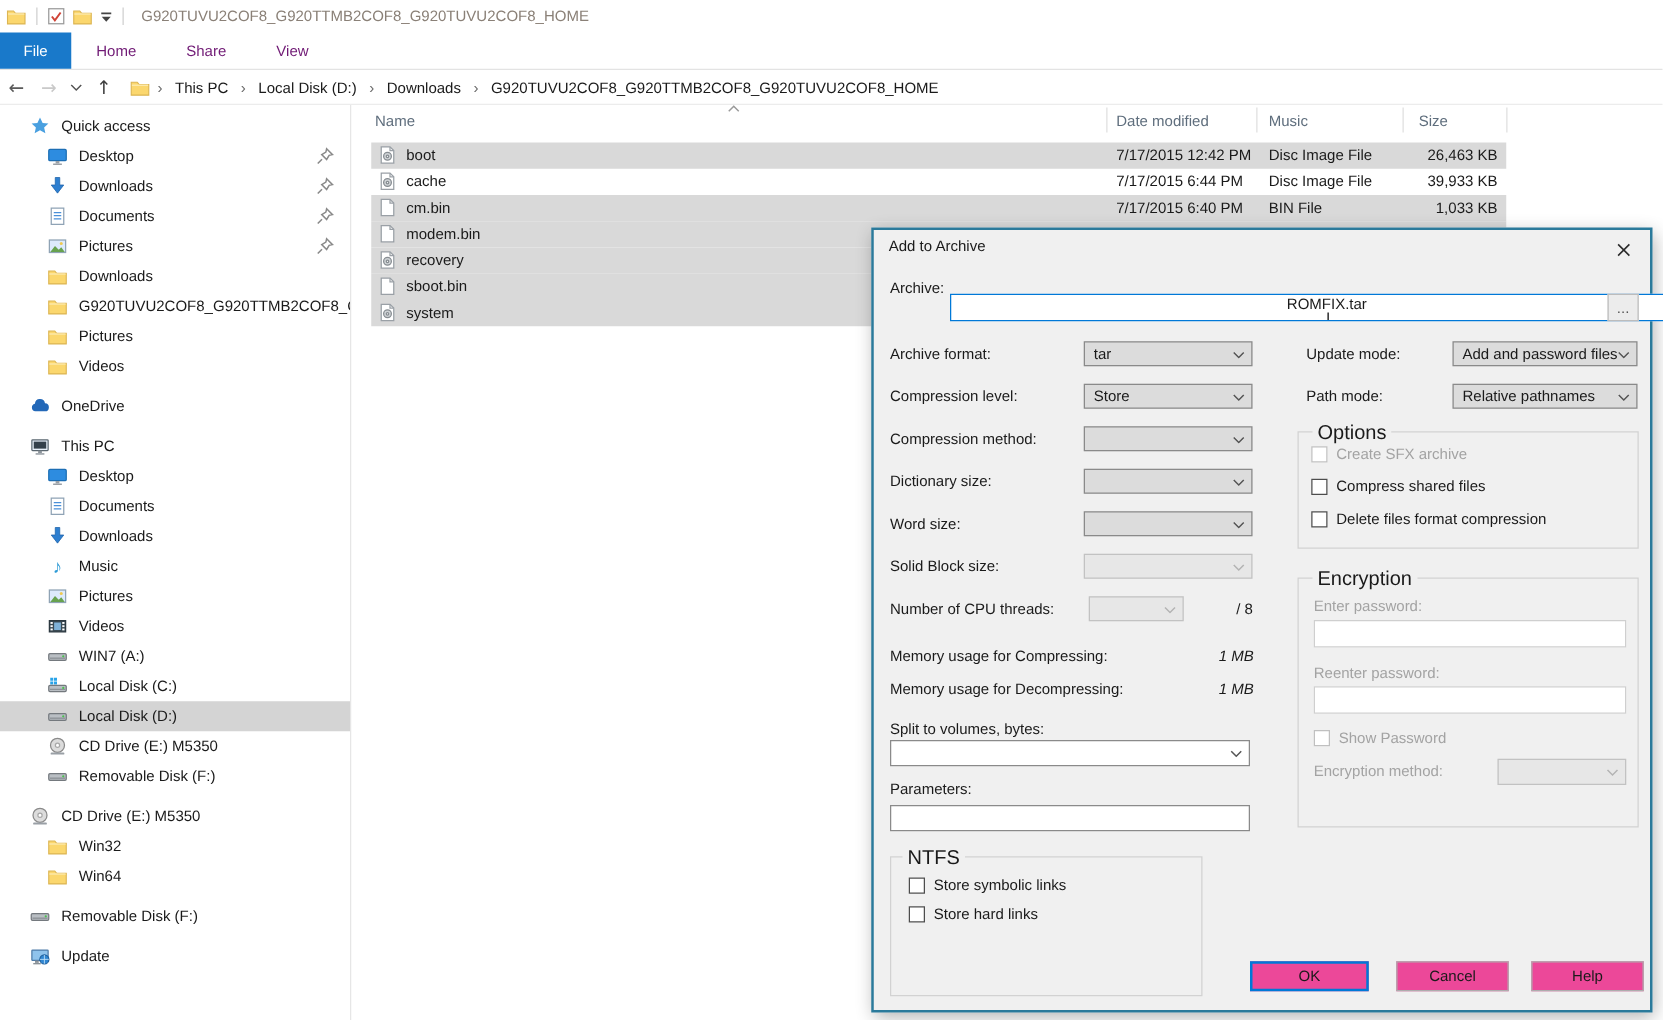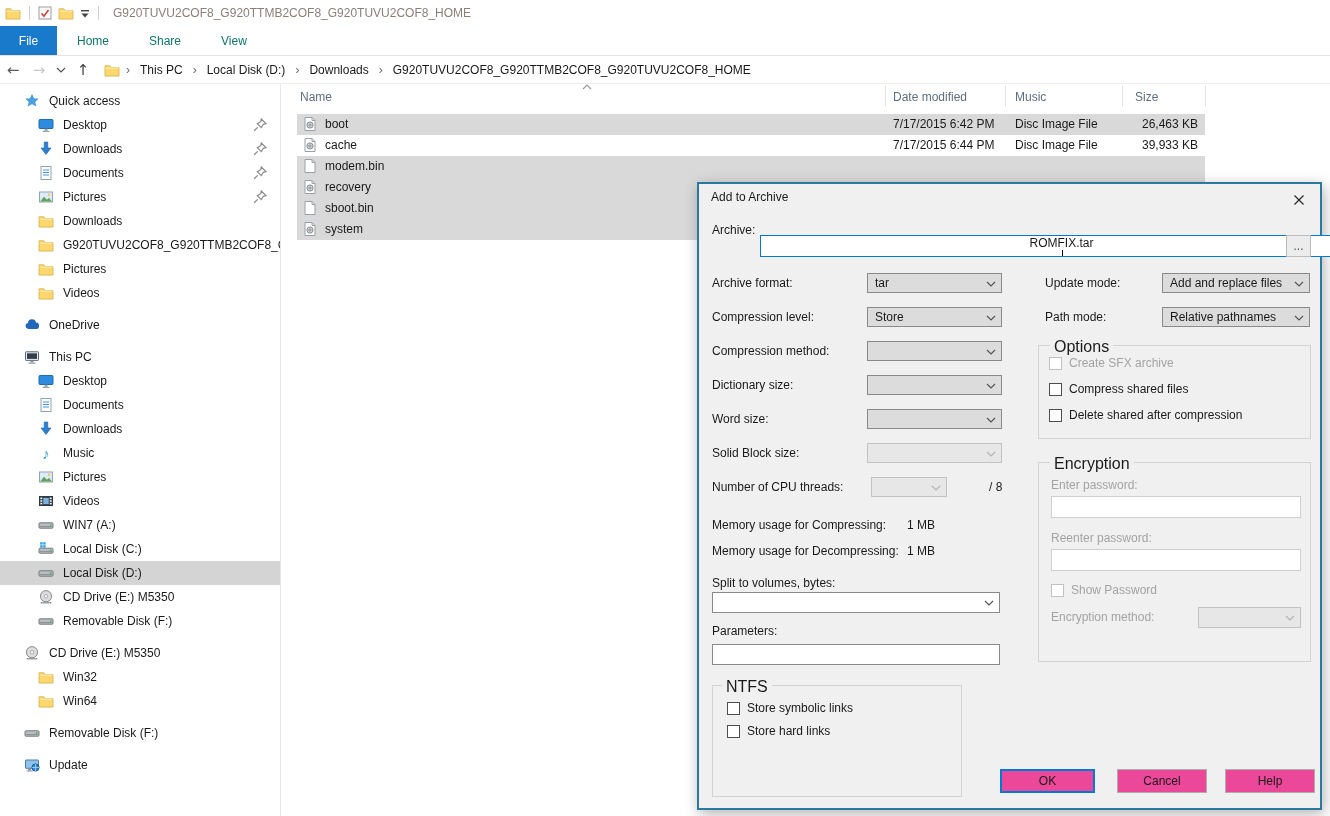--- a/index.html
+++ b/index.html
@@ -8,21 +8,21 @@
 
   
   .titlebar { position:absolute; left:0; top:0; width:1330px; height:26px; background:#fff;
     display:flex; align-items:center; gap:6px; padding-left:5px; }
   .qat-sep { width:1px; height:14px; background:#d0d0d0; margin:0 2px; }
   .win-title { color:#8a8077; font-size:12px; margin-left:6px; white-space:nowrap; }
 
   
   .tabrow { position:absolute; left:0; top:26px; width:1330px; height:30px; background:#fff;
     display:flex; border-bottom:1px solid #e3e3e3; }
-  .tab { padding:0 20px; display:flex; align-items:center; font-size:12px; color:#0f766e; }
+  .tab { padding:0 20px; display:flex; align-items:center; font-size:12px; color:#701a75; }
   .tab.active { background:#1979ca; color:#fff; width:57px; justify-content:center; padding:0; }
 
   
   .addrrow { position:absolute; left:0; top:56px; width:1330px; height:28px; background:#fff;
     display:flex; align-items:center; border-bottom:1px solid #ececec; }
   .nav-glyph { font-size:15px; width:26px; text-align:center; font-family:"DejaVu Sans",sans-serif; }
   .crumbbar { display:flex; align-items:center; gap:4px; margin-left:8px; }
   .crumb { padding:0 4px; white-space:nowrap; }
   .crumb-sep { color:#6b6b6b; padding:0 2px; }
   .crumb-sep::before { content:"\203A"; }
@@ -74,21 +74,21 @@
   .txt { position:absolute; background:#fff; border:1px solid #8a8a8a; }
   .txt.dis { border-color:#cfcfcf; }
   .grp { position:absolute; border:1px solid #d2d2d2; }
   .grp-lab { position:absolute; font-size:16px; background:#f0f0f0; padding:0 4px; }
   .cb { width:13px; height:13px; border:1px solid #4d4d4d; background:#fff; flex:none; }
   .cb.dis { border-color:#c0c0c0; }
   .cbrow { position:absolute; display:flex; align-items:center; gap:7px; font-size:12px; }
   .btn { position:absolute; width:90px; height:24px; background:#ec4899; border:1px solid #adadad;
     font-size:12px; display:flex; align-items:center; justify-content:center; }
   .btn.primary { width:95px; border:2px solid #0078d7; }
-  .memval { position:absolute; width:96px; text-align:left; font-size:12px; }
+  .memval { position:absolute; width:96px; text-align:right; font-size:12px;font-style:italic; }
 </style>
 </head>
 <body>
 
 <svg width="0" height="0" style="position:absolute">
   <defs>
     <symbol id="i-folder" viewBox="0 0 16 16">
         <path d="M1 3.8h4.8l1.6 1.9H15v8.4H1z" fill="#fbd76e" stroke="#dcb553" stroke-width="0.9"></path>
         <path d="M1.5 6.2h13" stroke="#fde9a8" stroke-width="1.2"></path>
       </symbol>
@@ -437,34 +437,46 @@
   </div>
   <div class="frows">
     <div class="frow">
         <div class="hl"></div>
         <span class="fcell fname">
           <svg class="ic">
             <use href="#i-discpage"></use>
           </svg>
           <span>boot</span>
         </span>
-        <span class="fcell fdate">7/17/2015 6:42 PM</span>
+        <span class="fcell fdate">7/17/2015 12:42 PM</span>
         <span class="fcell ftype">Disc Image File</span>
         <span class="fcell fsize">26,463 KB</span>
       </div>
     <div class="frow">
         <span class="fcell fname">
           <svg class="ic">
             <use href="#i-discpage"></use>
           </svg>
           <span>cache</span>
         </span>
         <span class="fcell fdate">7/17/2015 6:44 PM</span>
         <span class="fcell ftype">Disc Image File</span>
         <span class="fcell fsize">39,933 KB</span>
+      </div>
+    <div class="frow">
+        <div class="hl"></div>
+        <span class="fcell fname">
+          <svg class="ic">
+            <use href="#i-page"></use>
+          </svg>
+          <span>cm.bin</span>
+        </span>
+        <span class="fcell fdate">7/17/2015 6:40 PM</span>
+        <span class="fcell ftype">BIN File</span>
+        <span class="fcell fsize">1,033 KB</span>
       </div>
     <div class="frow">
         <div class="hl"></div>
         <span class="fcell fname">
           <svg class="ic">
             <use href="#i-page"></use>
           </svg>
           <span>modem.bin</span>
         </span>
       </div>
@@ -518,21 +530,21 @@
 
   <span class="dl" style="left:13px;top:92px">Archive format:</span>
   <div class="cmb" style="left:168px;top:89px;width:135px">
       <span>tar</span>
       <svg class="chev" width="10" height="6">
         <use href="#i-chevdown"></use>
       </svg>
     </div>
   <span class="dl" style="left:346px;top:92px">Update mode:</span>
   <div class="cmb" style="left:463px;top:89px;width:148px">
-      <span>Add and replace files</span>
+      <span>Add and password files</span>
       <svg class="chev" width="10" height="6">
         <use href="#i-chevdown"></use>
       </svg>
     </div>
 
   <span class="dl" style="left:13px;top:126px">Compression level:</span>
   <div class="cmb" style="left:168px;top:123px;width:135px">
       <span>Store</span>
       <svg class="chev" width="10" height="6">
         <use href="#i-chevdown"></use>
@@ -610,21 +622,21 @@
   <div class="cbrow dis-t" style="left:350px;top:172px">
       <span class="cb dis"></span>
       <span>Create SFX archive</span>
     </div>
   <div class="cbrow" style="left:350px;top:198px">
       <span class="cb"></span>
       <span>Compress shared files</span>
     </div>
   <div class="cbrow" style="left:350px;top:224px">
       <span class="cb"></span>
-      <span>Delete shared after compression</span>
+      <span>Delete files format compression</span>
     </div>
 
   <div class="grp" style="left:339px;top:278px;width:273px;height:200px"></div>
   <span class="grp-lab" style="left:351px;top:271px">Encryption</span>
   <span class="dl dis-t" style="left:352px;top:294px">Enter password:</span>
   <div class="txt dis" style="left:352px;top:312px;width:250px;height:22px"></div>
   <span class="dl dis-t" style="left:352px;top:347px">Reenter password:</span>
   <div class="txt dis" style="left:352px;top:365px;width:250px;height:22px"></div>
   <div class="cbrow dis-t" style="left:352px;top:399px">
       <span class="cb dis"></span>

